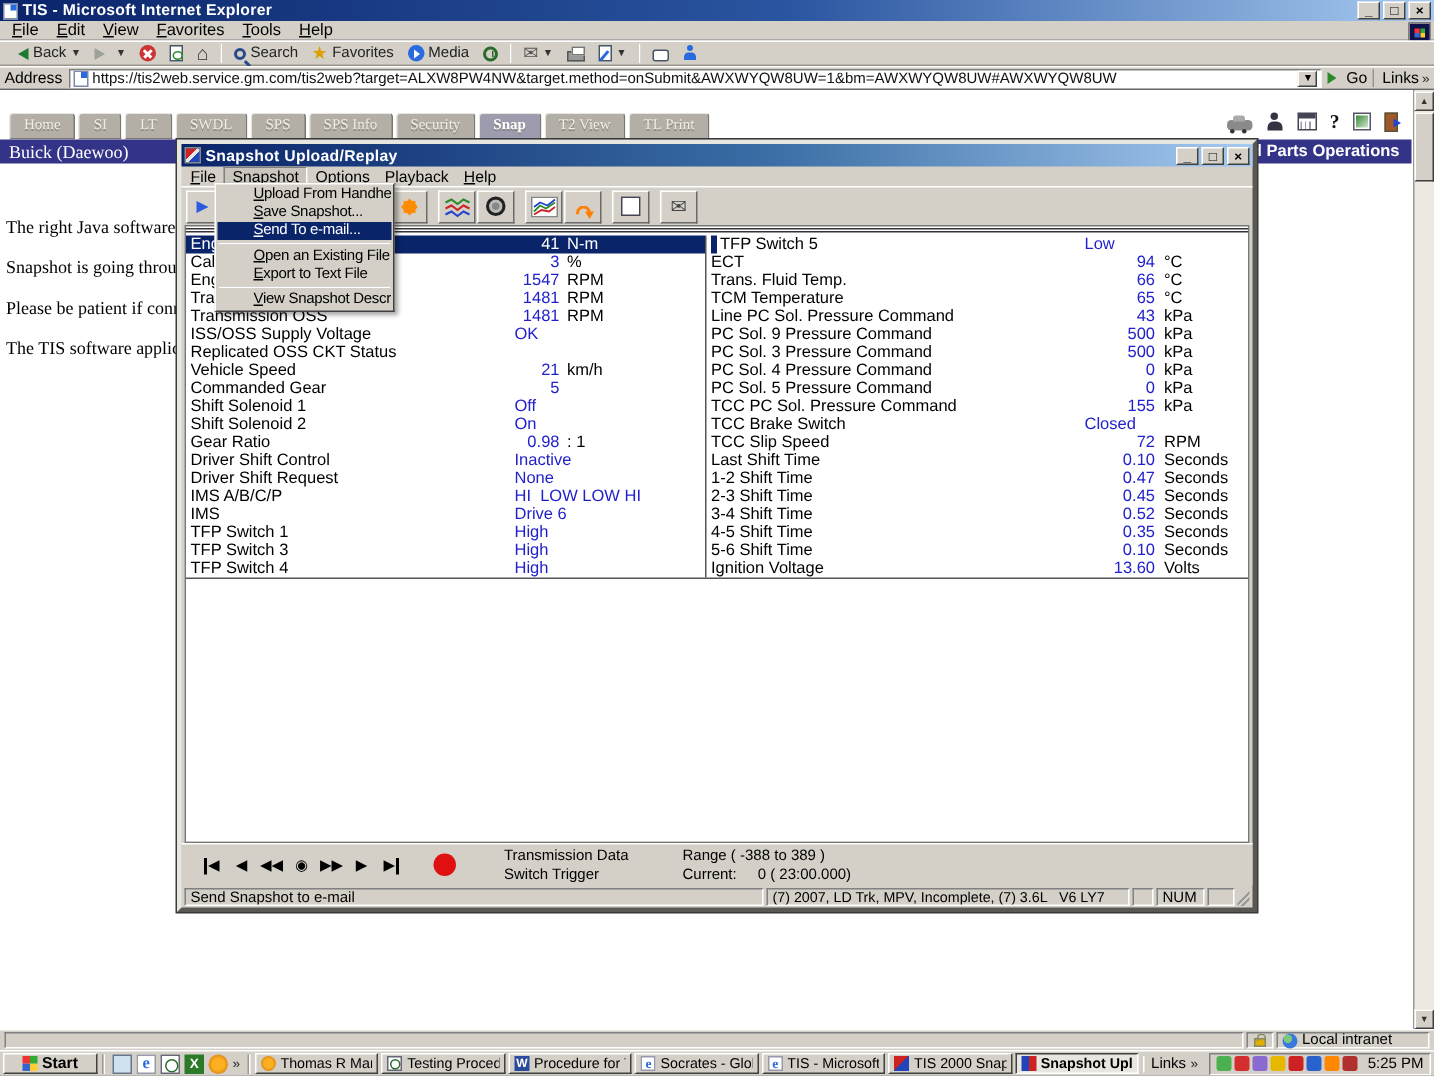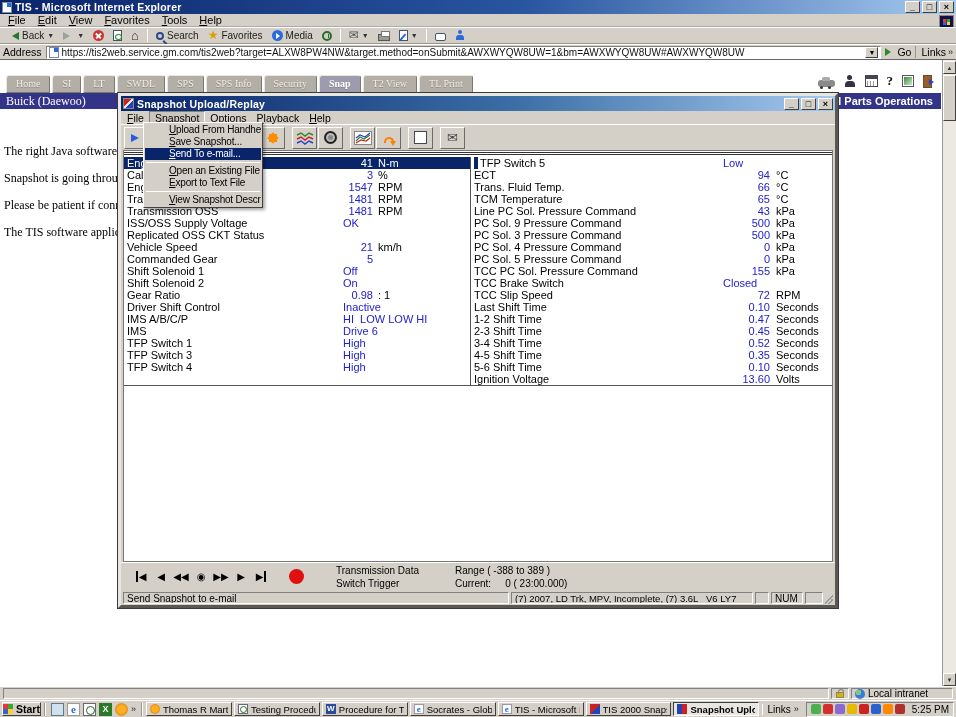--- a/index.html
+++ b/index.html
@@ -161,21 +161,21 @@
   .iecell{height:11px;border:1px solid;border-color:#808080 #fff #fff #808080;display:flex;align-items:center;gap:3px;padding:0 3px;font-size:10px}
   .iec1{flex:1}
   .ieclock{width:18px;justify-content:center}
   .iec3{width:102px}
   .lock{width:8px;height:6px;background:#e0b000;border:1px solid #886;position:relative;margin-top:3px}
   .lock::before{content:"";position:absolute;left:1px;top:-4px;width:4px;height:4px;border:1.5px solid #886;border-bottom:none;border-radius:3px 3px 0 0}
   .globe{width:10px;height:10px;border-radius:50%;background:radial-gradient(circle at 35% 35%,#7ec87e 0 30%,#3a7adf 32%)}
 
   
   .taskbar{position:absolute;left:0;top:700px;width:956px;height:17px;background:#d4d0c8;border-top:1px solid #fff;display:flex;align-items:center;padding:1px 2px;gap:3px}
-  .startbtn{height:14px;display:flex;align-items:center;gap:3px;background:#d4d0c8;border:1px solid;border-color:#fff #404040 #404040 #fff;padding:0 0;font-weight:bold;font-size:10.5px;flex:none}
+  .startbtn{height:14px;display:flex;align-items:center;gap:3px;background:#d4d0c8;border:1px solid;border-color:#fff #404040 #404040 #fff;padding:0 12px;font-weight:bold;font-size:10.5px;flex:none}
   .flag{width:10px;height:10px;background:
      linear-gradient(#e33,#e33) 0 0/5px 5px no-repeat,
      linear-gradient(#3a3,#3a3) 5px 0/5px 5px no-repeat,
      linear-gradient(#36c,#36c) 0 5px/5px 5px no-repeat,
      linear-gradient(#fc3,#fc3) 5px 5px/5px 5px no-repeat}
   .tb-sep{width:2px;height:13px;border-left:1px solid #9a968e;border-right:1px solid #fff;flex:none}
   .quicklaunch{display:flex;align-items:center;gap:3px;flex:none;padding:0 2px}
   .ql{width:13px;height:13px;position:relative;flex:none}
   .ql-desk{background:#cfe0ef;border:1px solid #678}
   .ql-ie{background:#fff;border:1px solid #99a;color:#2a6adf;font:bold 11px "Liberation Serif",serif;text-align:center;line-height:11px}
@@ -468,20 +468,25 @@
               <div class="p-name" style="display: inline-block;">Gear Ratio</div>
               <div class="p-val num">0.98</div>
               <div class="p-unit">: 1</div>
             </div>
             <div class="prow">
               <div class="p-name" style="display: inline-block;">Driver Shift Control</div>
               <div class="p-val state">Inactive</div>
               <div class="p-unit"></div>
             </div>
             <div class="prow">
+              <div class="p-name" style="display: inline-block;">Driver Shift Request</div>
+              <div class="p-val state">None</div>
+              <div class="p-unit"></div>
+            </div>
+            <div class="prow">
               <div class="p-name" style="display: inline-block;">IMS A/B/C/P</div>
               <div class="p-val state">HI  LOW LOW HI</div>
               <div class="p-unit"></div>
             </div>
             <div class="prow">
               <div class="p-name" style="display: inline-block;">IMS</div>
               <div class="p-val state">Drive 6</div>
               <div class="p-unit"></div>
             </div>
             <div class="prow">

